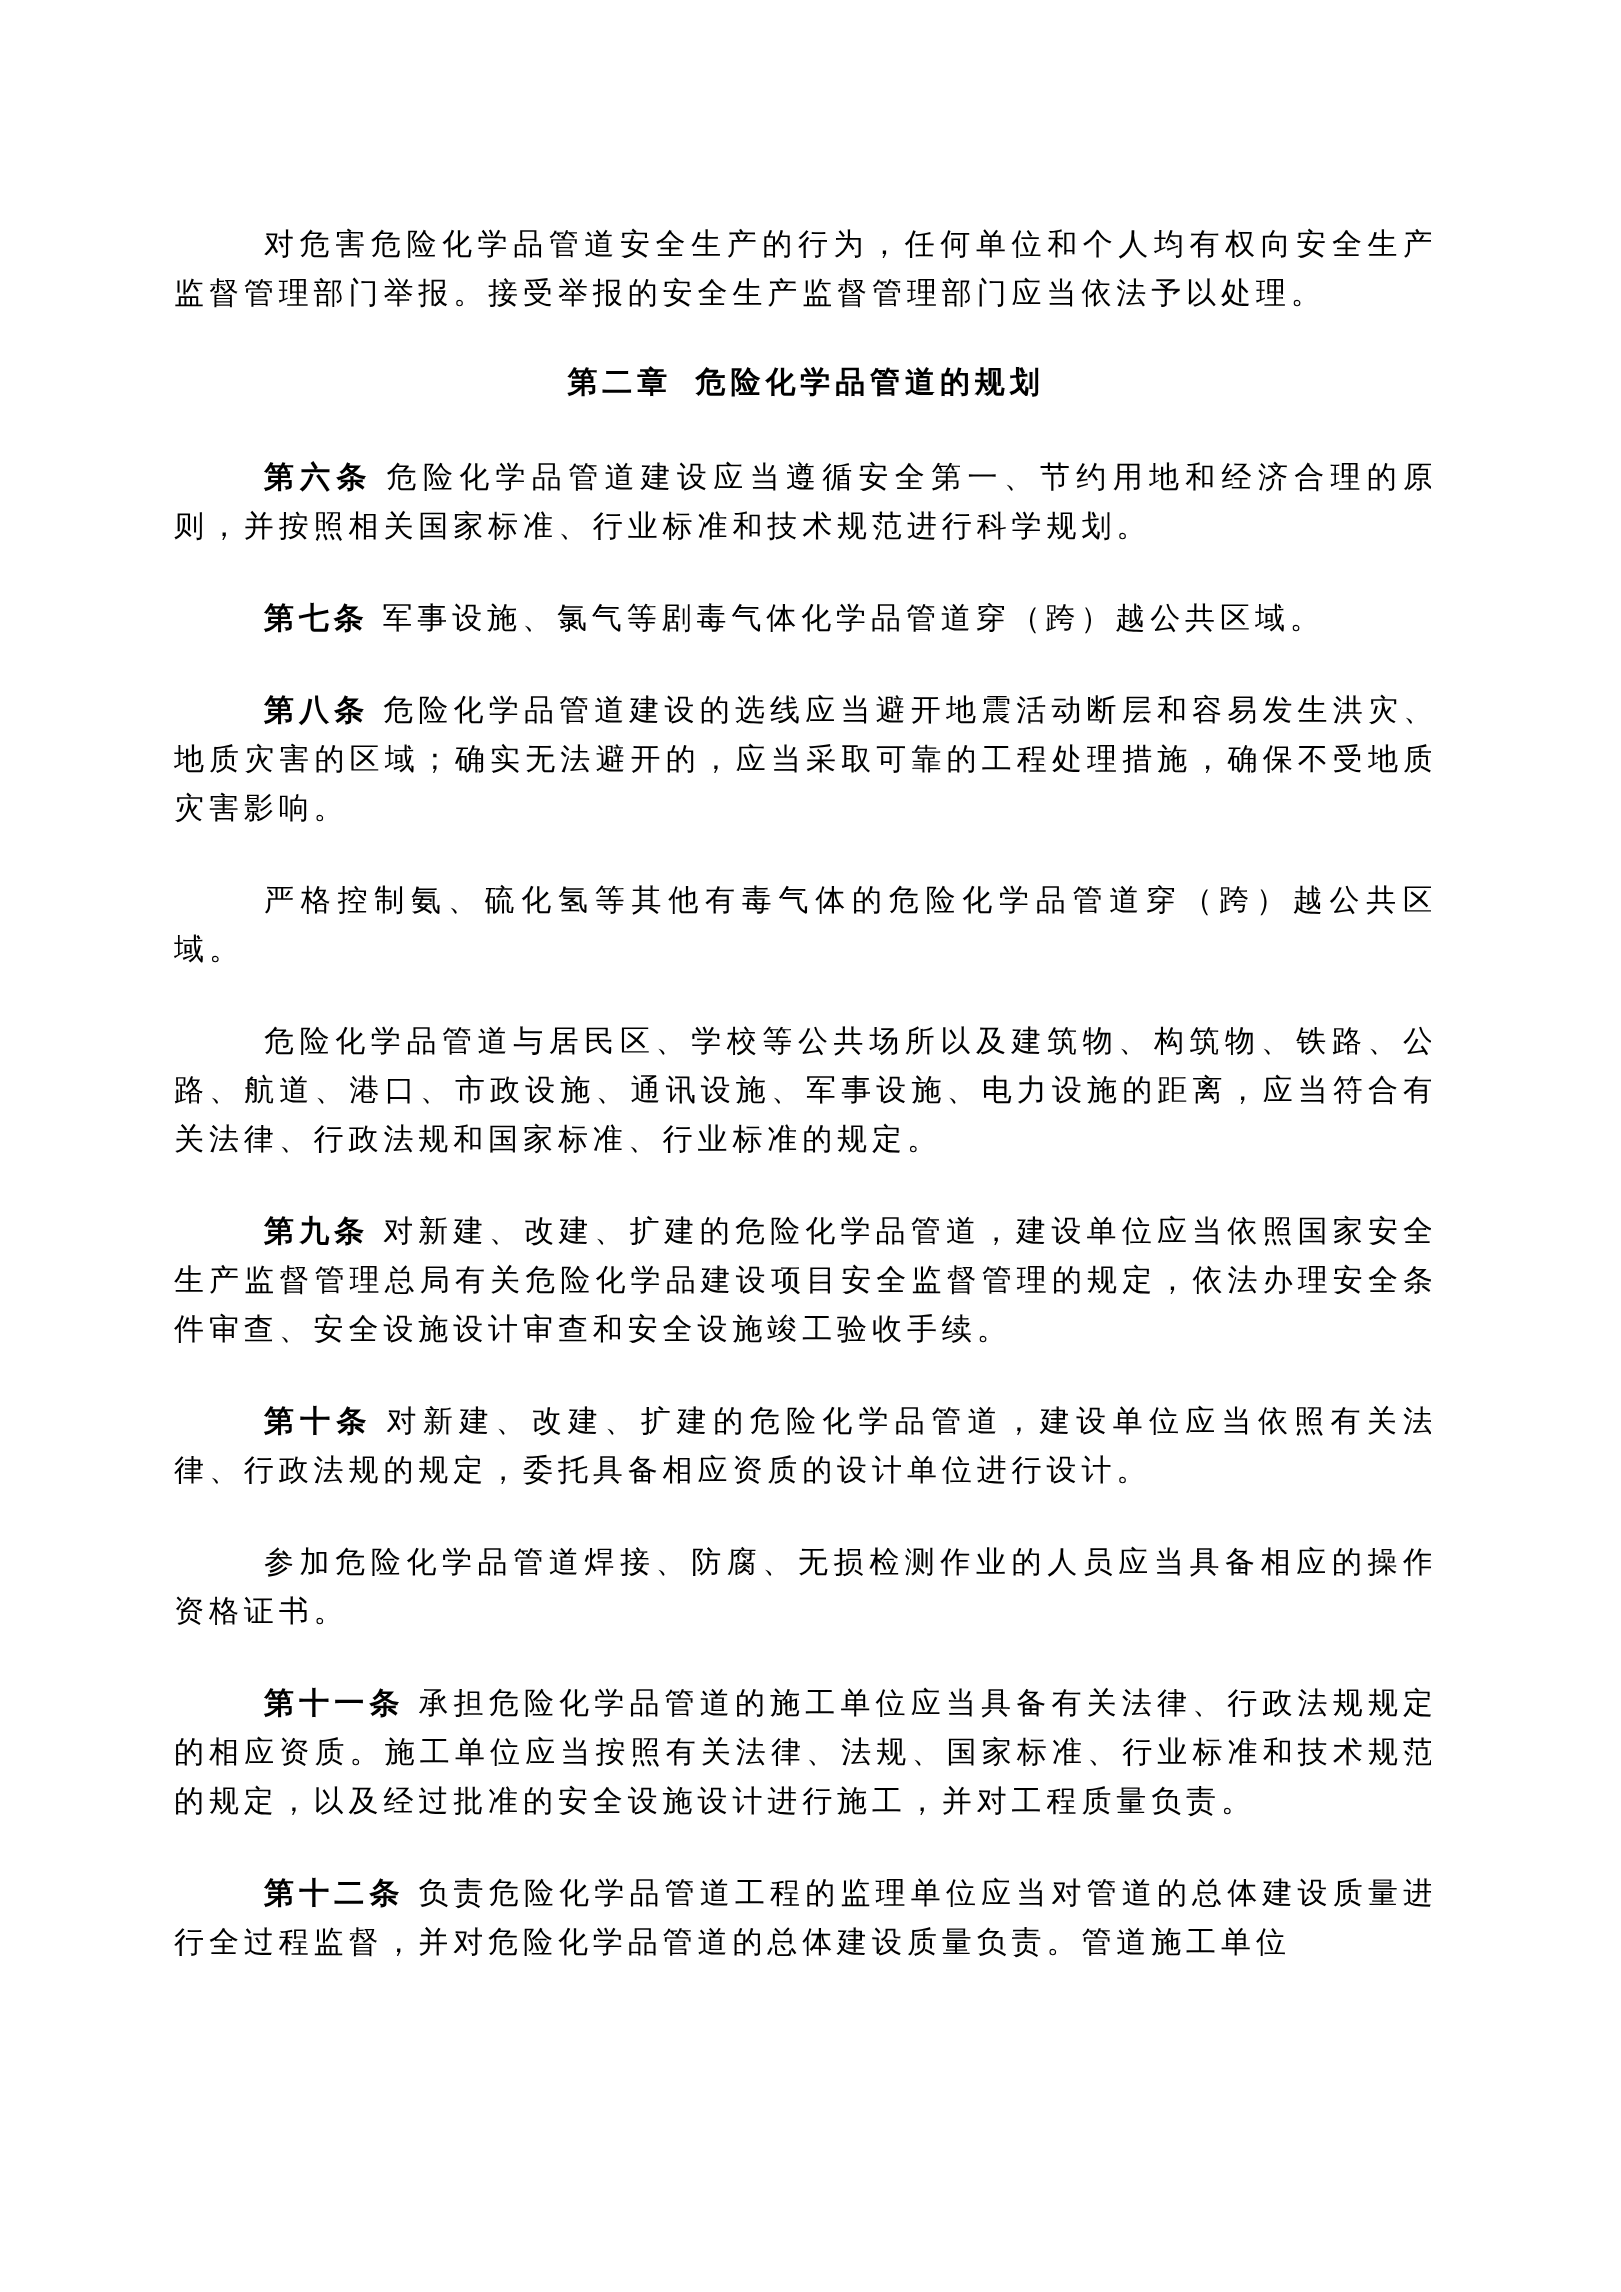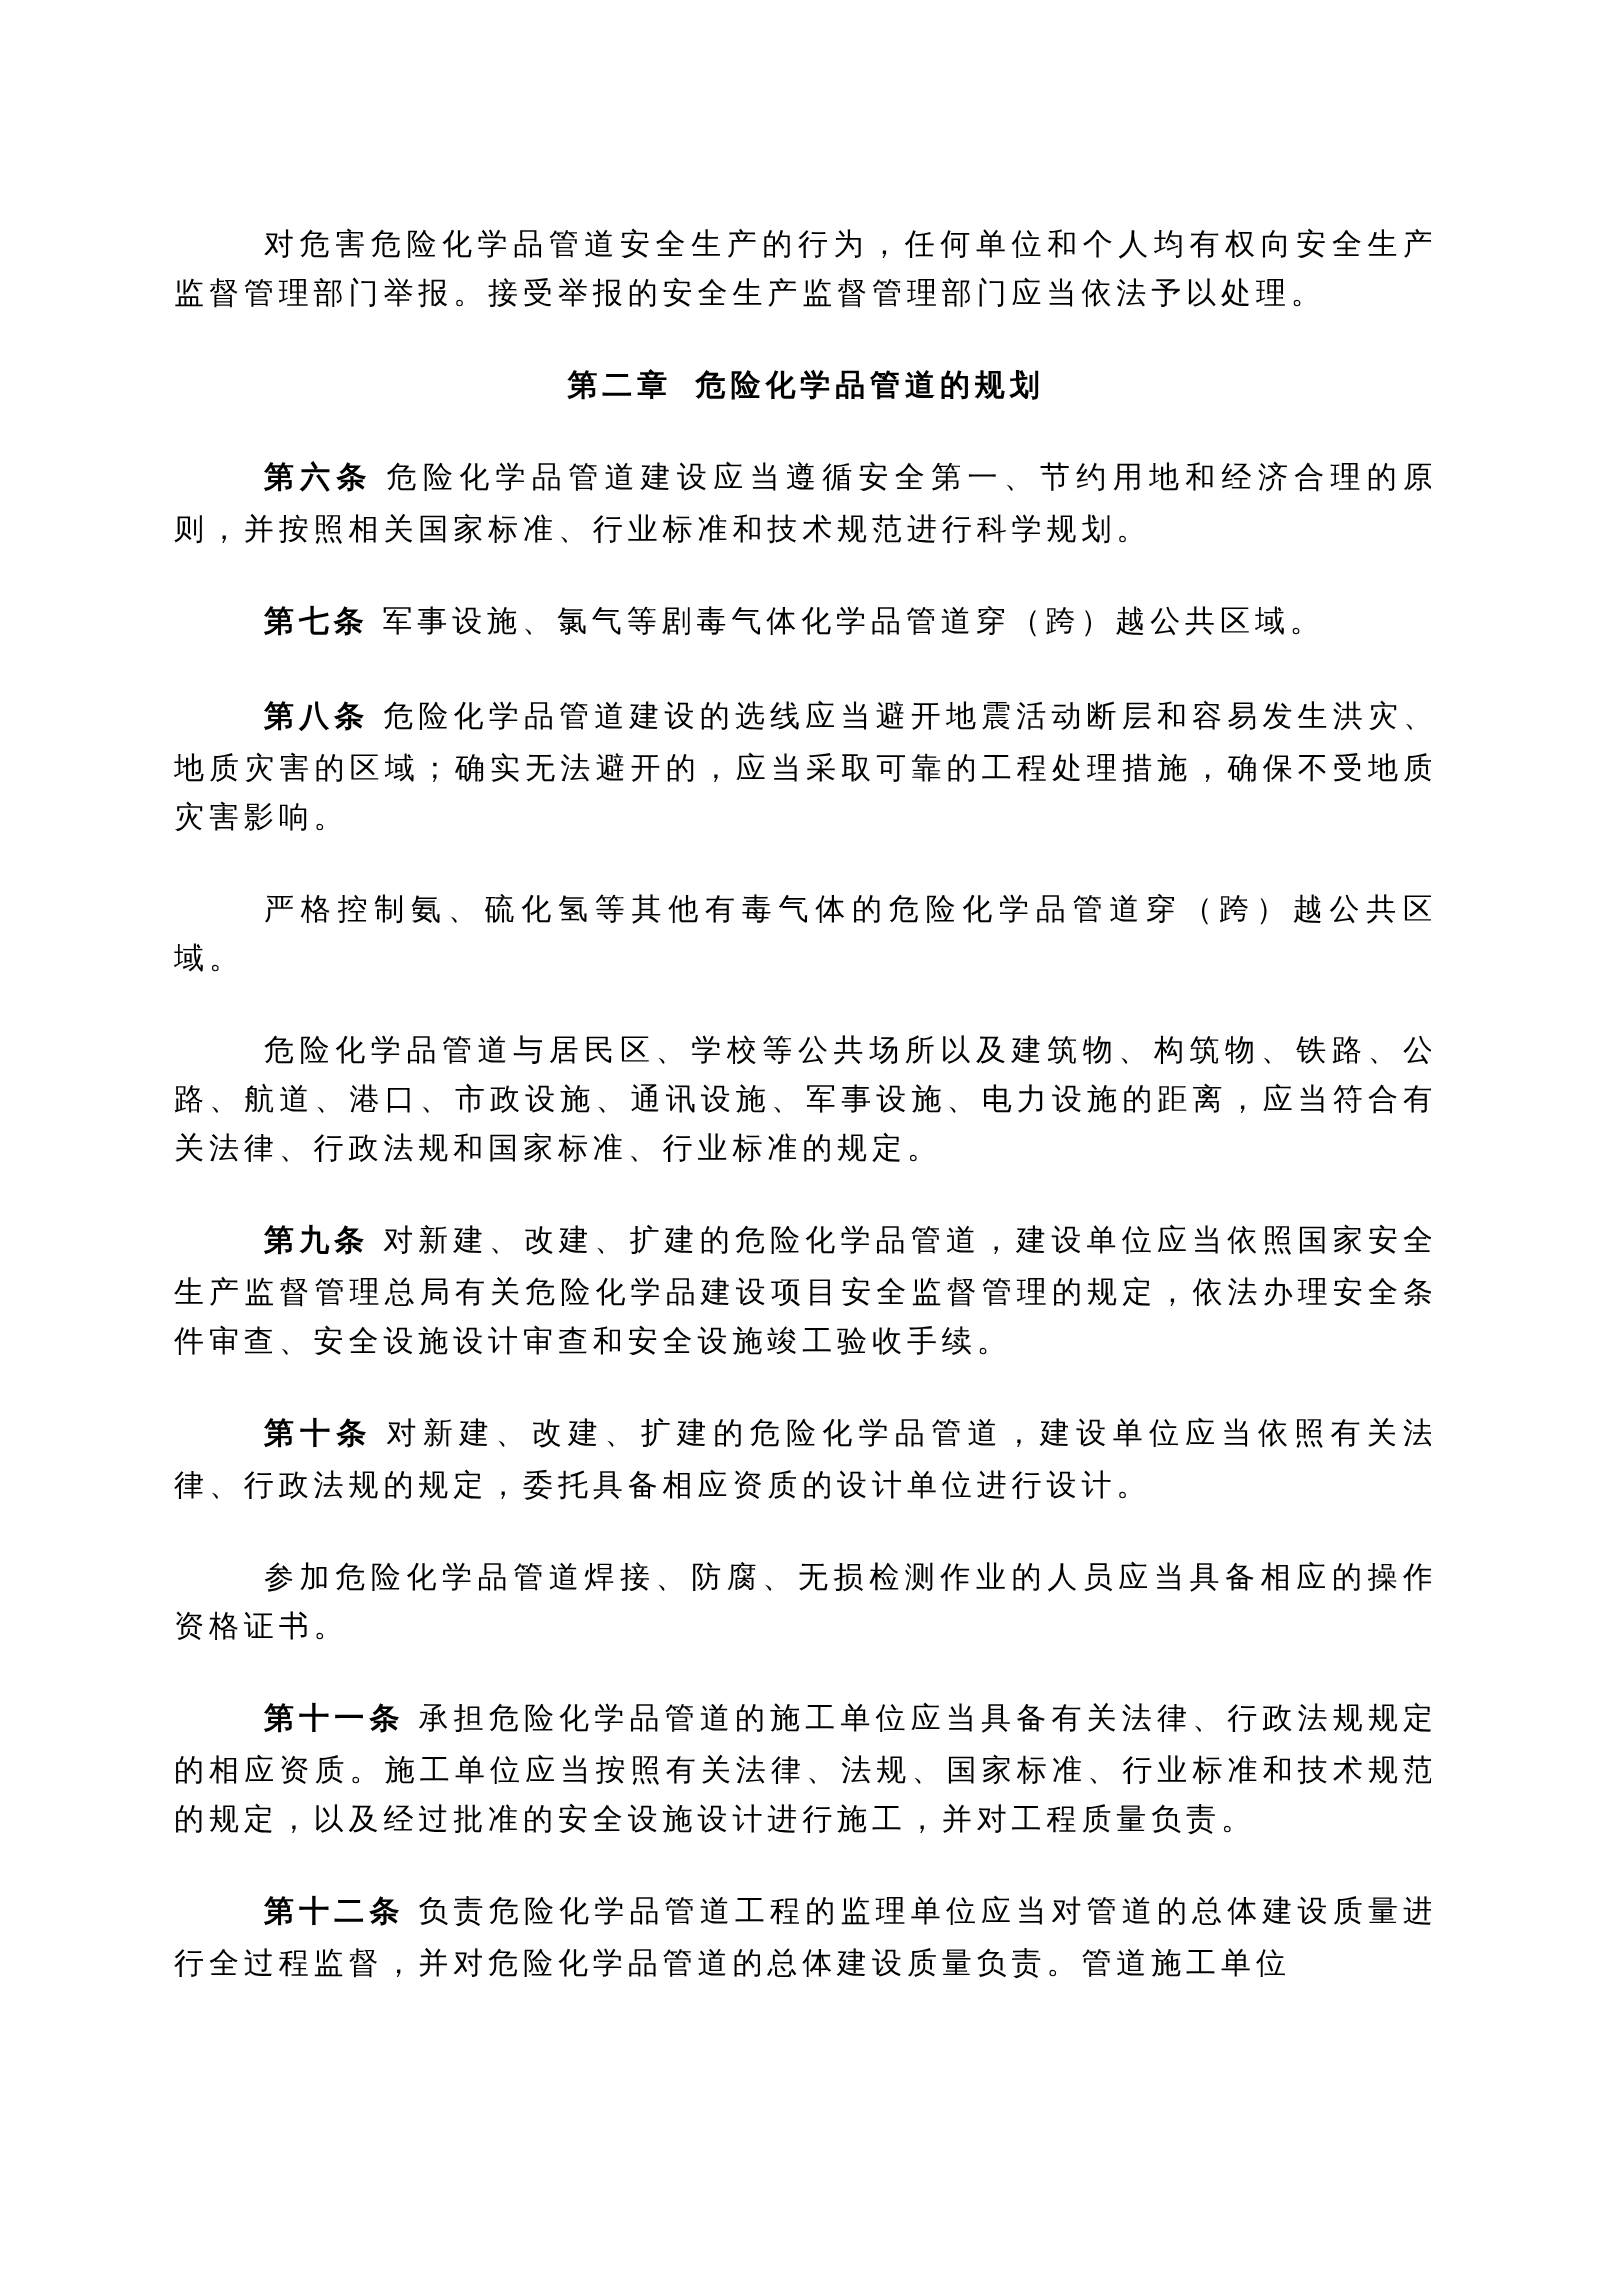--- a/index.html
+++ b/index.html
@@ -31,28 +31,28 @@
     text-indent: 90px;
   }
   .content > :first-child {
     margin-top: 0;
   }
   .chapter {
     margin: 43px 0 0 0;
     text-align: center;
     font-weight: bold;
     text-indent: 0;
+    font-family: Liberation Mono, monospace;
   }
   .chapter .chapter-num {
     margin-right: 23.5px;
   }
   .art-label {
     font-weight: bold;
     margin-right: 13.7px;
-    font-family: Liberation Mono, monospace;
   }
 </style>
 </head>
 <body>
 
 <div class="page">
   <div class="content">
 
     <p class="para"><span>对危害危险化学品管道安全生产的行为，任何单位和个人均有权向安全生产监督管理部门举报。接受举报的安全生产监督管理部门应当依法予以处理。</span></p>
 

